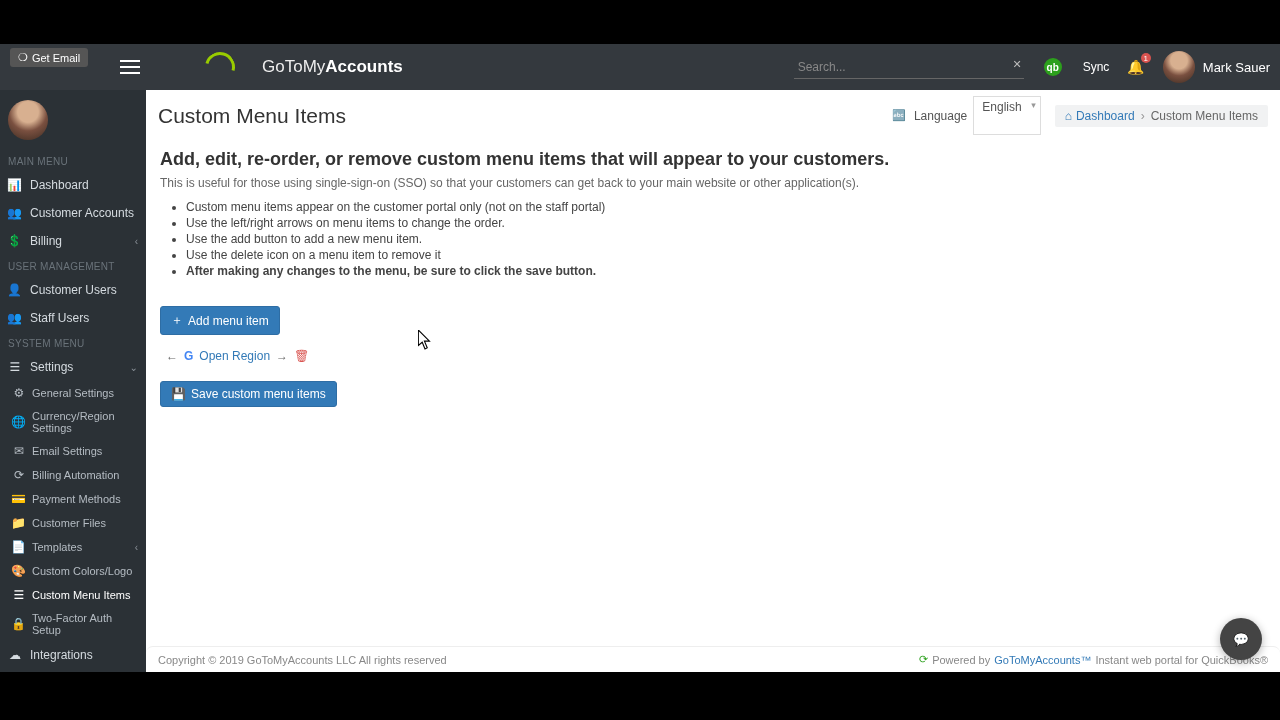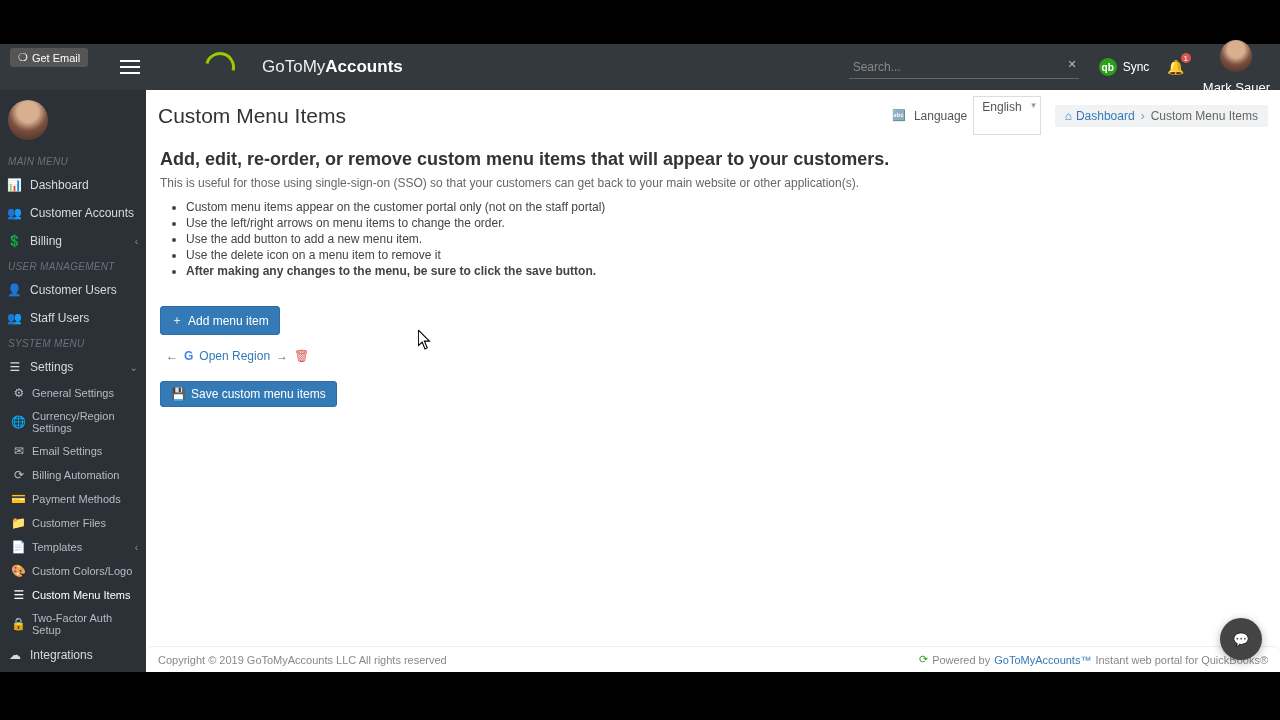--- a/index.html
+++ b/index.html
@@ -18,31 +18,31 @@
 .logo { display: flex; align-items: center; gap: 22px; color: #fff; margin-left: 50px; }
 .logo-mark { width: 40px; height: 40px; position: relative; }
 .logo-mark::before { content: ""; position: absolute; inset: 5px; border-radius: 50%; border-top: 3px solid #9c0; border-right: 3px solid #9c0; border-bottom: 3px solid transparent; border-left: 3px solid transparent; transform: rotate(-30deg); }
 .logo-text { font-size: 17px; color: #eee; }
 .logo-text .bold { font-weight: 600; color: #fff; }
 .header-spacer { flex: 1; }
 .search { position: relative; width: 230px; }
 .search input { width: 100%; background: transparent; border: none; border-bottom: 1px solid #666; color: #ccc; font-size: 12px; padding: 4px 20px 4px 4px; outline: none; }
 .search input::placeholder { color: #888; }
 .search-clear { position: absolute; right: 2px; top: 2px; color: #bbb; font-size: 11px; cursor: pointer; }
-.sync { display: flex; align-items: center; gap: 6px; margin-left: 20px; color: #fff; font-size: 12px; }
+.sync { display: flex; align-items: center; gap: 21px; margin-left: 20px; color: #fff; font-size: 12px; }
 .qb-icon { width: 18px; height: 18px; border-radius: 50%; background: #2ca01c; display: flex; align-items: center; justify-content: center; color: #fff; font-size: 10px; font-weight: bold; }
 .bell { position: relative; margin-left: 18px; color: #aaa; font-size: 14px; }
 .bell-badge { position: absolute; top: -6px; right: -6px; background: #d9534f; color: #fff; font-size: 8px; width: 10px; height: 10px; border-radius: 50%; display: flex; align-items: center; justify-content: center; }
-.user { display: flex; align-items: center; gap: 8px; margin-left: 18px; color: #fff; font-size: 13px; flex-direction: column; }
+.user { display: flex; align-items: center; gap: 8px; margin-left: 18px; color: #fff; font-size: 13px; }
 .avatar { width: 32px; height: 32px; border-radius: 50%; background: radial-gradient(circle at 50% 30%, #d8b090 30%, #7a5040 55%, #3a2a20); }
 
 
 .sidebar { position: absolute; top: 46px; bottom: 0; left: 0; width: 146px; background: #2b3136; color: #c5ccd3; overflow-y: auto; font-size: 12px; }
 .side-avatar { width: 40px; height: 40px; border-radius: 50%; background: radial-gradient(circle at 50% 30%, #d8b090 30%, #7a5040 55%, #3a2a20); margin: 10px 0 10px 8px; }
-.side-section { color: #6a737a; font-size: 10px; padding: 6px 8px 4px; letter-spacing: .3px; font-style: italic; }
+.side-section { color: #6a737a; font-size: 10px; padding: 6px 8px 4px; letter-spacing: .3px; }
 .side-item { display: flex; align-items: center; gap: 8px; padding: 7px 8px; cursor: pointer; position: relative; color: #d5dbe0; }
 .side-item .chev { position: absolute; right: 8px; top: 50%; transform: translateY(-50%); color: #8a9198; font-size: 10px; }
 .side-sub { display: flex; align-items: center; gap: 6px; padding: 5px 8px 5px 12px; cursor: pointer; font-size: 11px; color: #b5bcc3; position: relative; }
 .side-sub.active { color: #fff; font-weight: 500; }
 .side-sub .chev { position: absolute; right: 8px; top: 50%; transform: translateY(-50%); color: #8a9198; font-size: 10px; }
 .ico { width: 14px; display: inline-flex; justify-content: center; font-size: 12px; }
 
 
 .content { position: absolute; top: 46px; left: 146px; right: 0; bottom: 0; background: #fff; overflow: auto; }
 .page-bar { display: flex; align-items: center; padding: 6px 12px 4px; }

